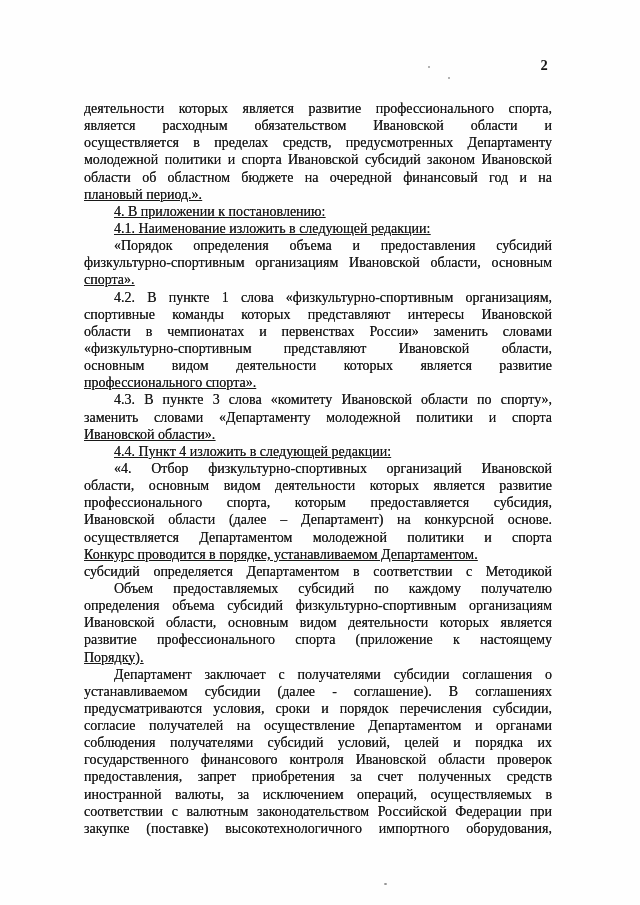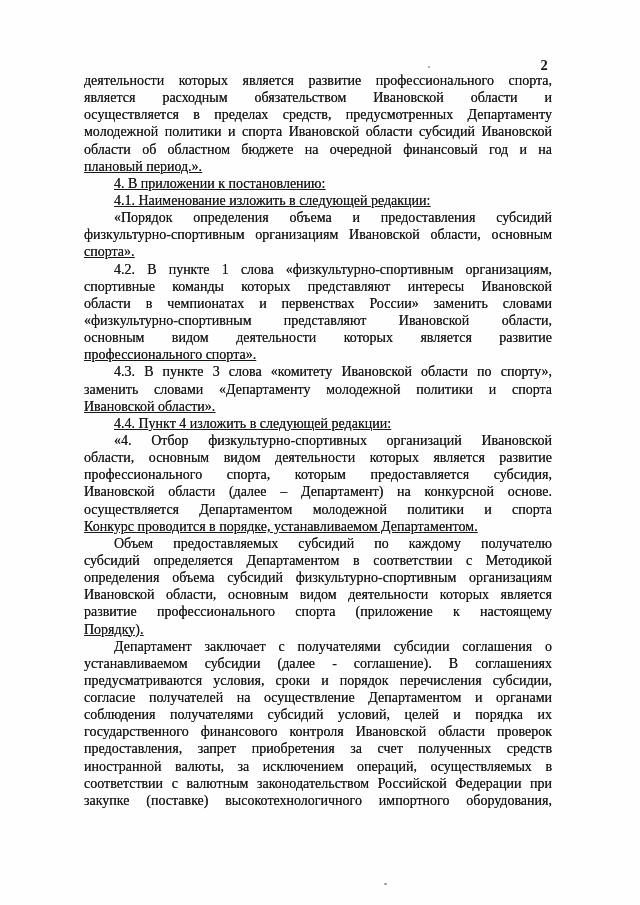--- a/index.html
+++ b/index.html
@@ -24,21 +24,21 @@
     left: 536px;
     width: 16px;
     font-size: 14.5px;
     font-weight: bold;
     text-align: center;
     color: #141414;
   }
   .text-block {
     position: absolute;
     left: 84px;
-    top: 72px;
+    top: 100px;
     width: 468px;
   }
   .ln {
     font-size: 14px;
     line-height: 17.15px;
     height: 17.15px;
     text-align: justify;
     text-align-last: justify;
     white-space: normal;
     overflow: visible;
@@ -62,21 +62,21 @@
   <div class="page-number">2</div>
 
   <div class="speck" id="speck1"></div>
   <div class="speck" id="speck2"></div>
   <div class="speck" id="speck3"></div>
 
   <div class="text-block">
     <div class="ln">деятельности которых является развитие профессионального спорта,</div>
     <div class="ln">является расходным обязательством Ивановской области и</div>
     <div class="ln">осуществляется в пределах средств, предусмотренных Департаменту</div>
-    <div class="ln">молодежной политики и спорта Ивановской области субсидий Ивановской</div>
+    <div class="ln">молодежной политики и спорта Ивановской субсидий законом Ивановской</div>
     <div class="ln">области об областном бюджете на очередной финансовый год и на</div>
     <div class="ln last">плановый период.».</div>
     <div class="ln ind last">4. В приложении к постановлению:</div>
     <div class="ln ind last">4.1. Наименование изложить в следующей редакции:</div>
     <div class="ln ind">«Порядок определения объема и предоставления субсидий</div>
     <div class="ln">физкультурно-спортивным организациям Ивановской области, основным</div>
     <div class="ln last">спорта».</div>
     <div class="ln ind">4.2. В пункте 1 слова «физкультурно-спортивным организациям,</div>
     <div class="ln">спортивные команды которых представляют интересы Ивановской</div>
     <div class="ln">области в чемпионатах и первенствах России» заменить словами</div>
@@ -86,22 +86,22 @@
     <div class="ln ind">4.3. В пункте 3 слова «комитету Ивановской области по спорту»,</div>
     <div class="ln">заменить словами «Департаменту молодежной политики и спорта</div>
     <div class="ln last">Ивановской области».</div>
     <div class="ln ind last">4.4. Пункт 4 изложить в следующей редакции:</div>
     <div class="ln ind">«4. Отбор физкультурно-спортивных организаций Ивановской</div>
     <div class="ln">области, основным видом деятельности которых является развитие</div>
     <div class="ln">профессионального спорта, которым предоставляется субсидия,</div>
     <div class="ln">Ивановской области (далее – Департамент) на конкурсной основе.</div>
     <div class="ln">осуществляется Департаментом молодежной политики и спорта</div>
     <div class="ln last">Конкурс проводится в порядке, устанавливаемом Департаментом.</div>
+    <div class="ln">субсидий определяется Департаментом в соответствии с Методикой</div>
     <div class="ln ind">Объем предоставляемых субсидий по каждому получателю</div>
-    <div class="ln">субсидий определяется Департаментом в соответствии с Методикой</div>
     <div class="ln">определения объема субсидий физкультурно-спортивным организациям</div>
     <div class="ln">Ивановской области, основным видом деятельности которых является</div>
     <div class="ln">развитие профессионального спорта (приложение к настоящему</div>
     <div class="ln last">Порядку).</div>
     <div class="ln ind">Департамент заключает с получателями субсидии соглашения о</div>
     <div class="ln">устанавливаемом субсидии (далее - соглашение). В соглашениях</div>
     <div class="ln">предусматриваются условия, сроки и порядок перечисления субсидии,</div>
     <div class="ln">согласие получателей на осуществление Департаментом и органами</div>
     <div class="ln">соблюдения получателями субсидий условий, целей и порядка их</div>
     <div class="ln">государственного финансового контроля Ивановской области проверок</div>

